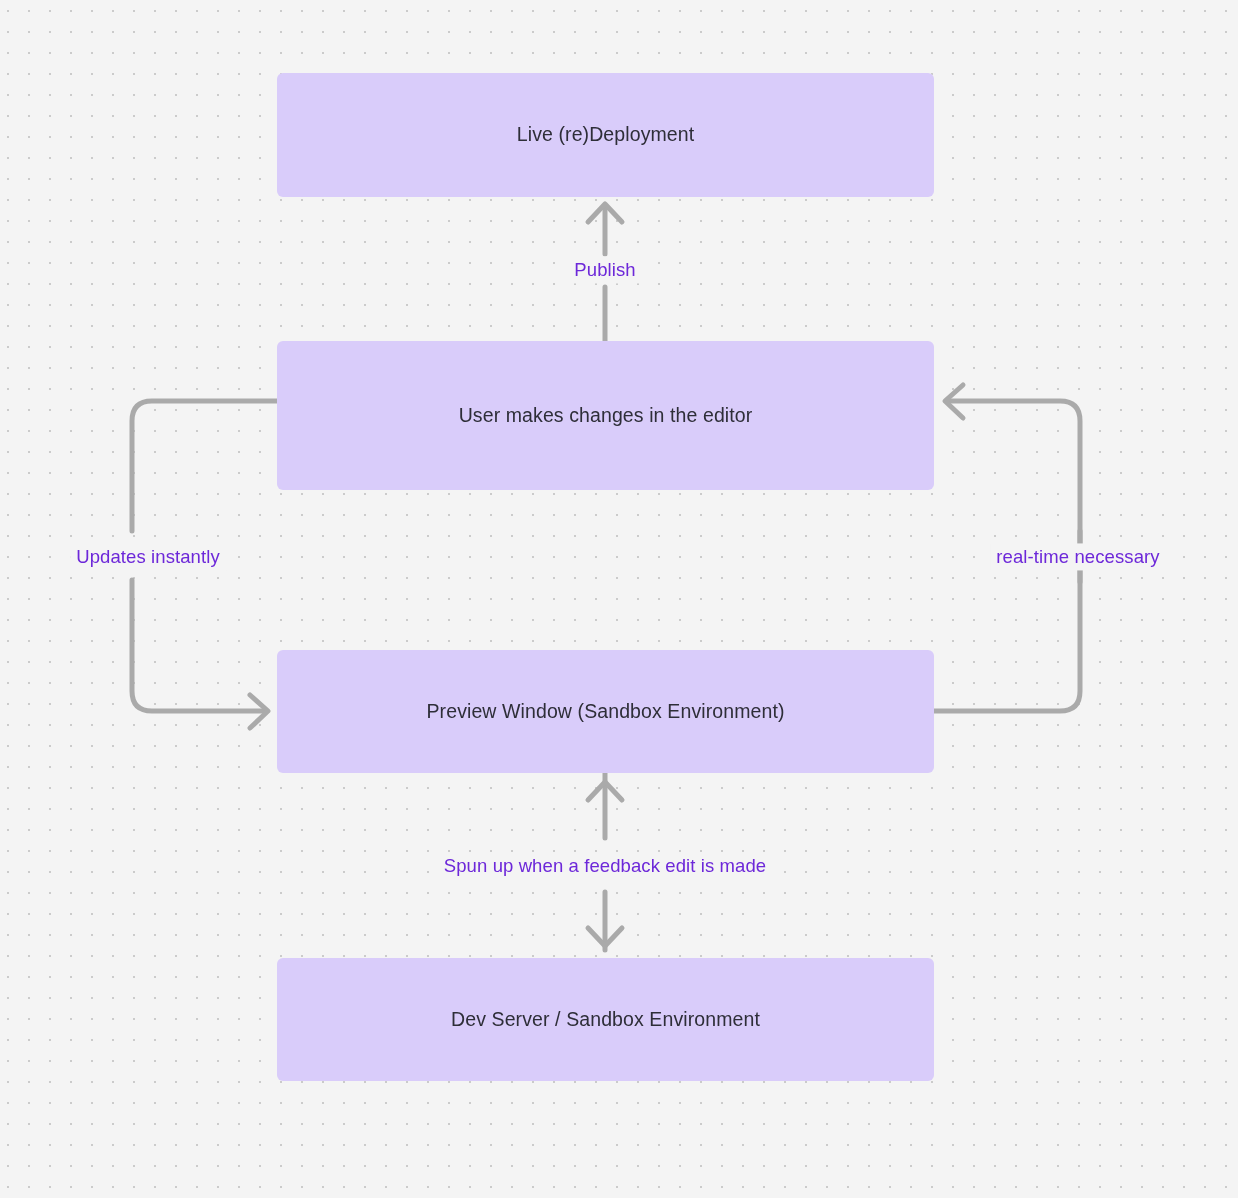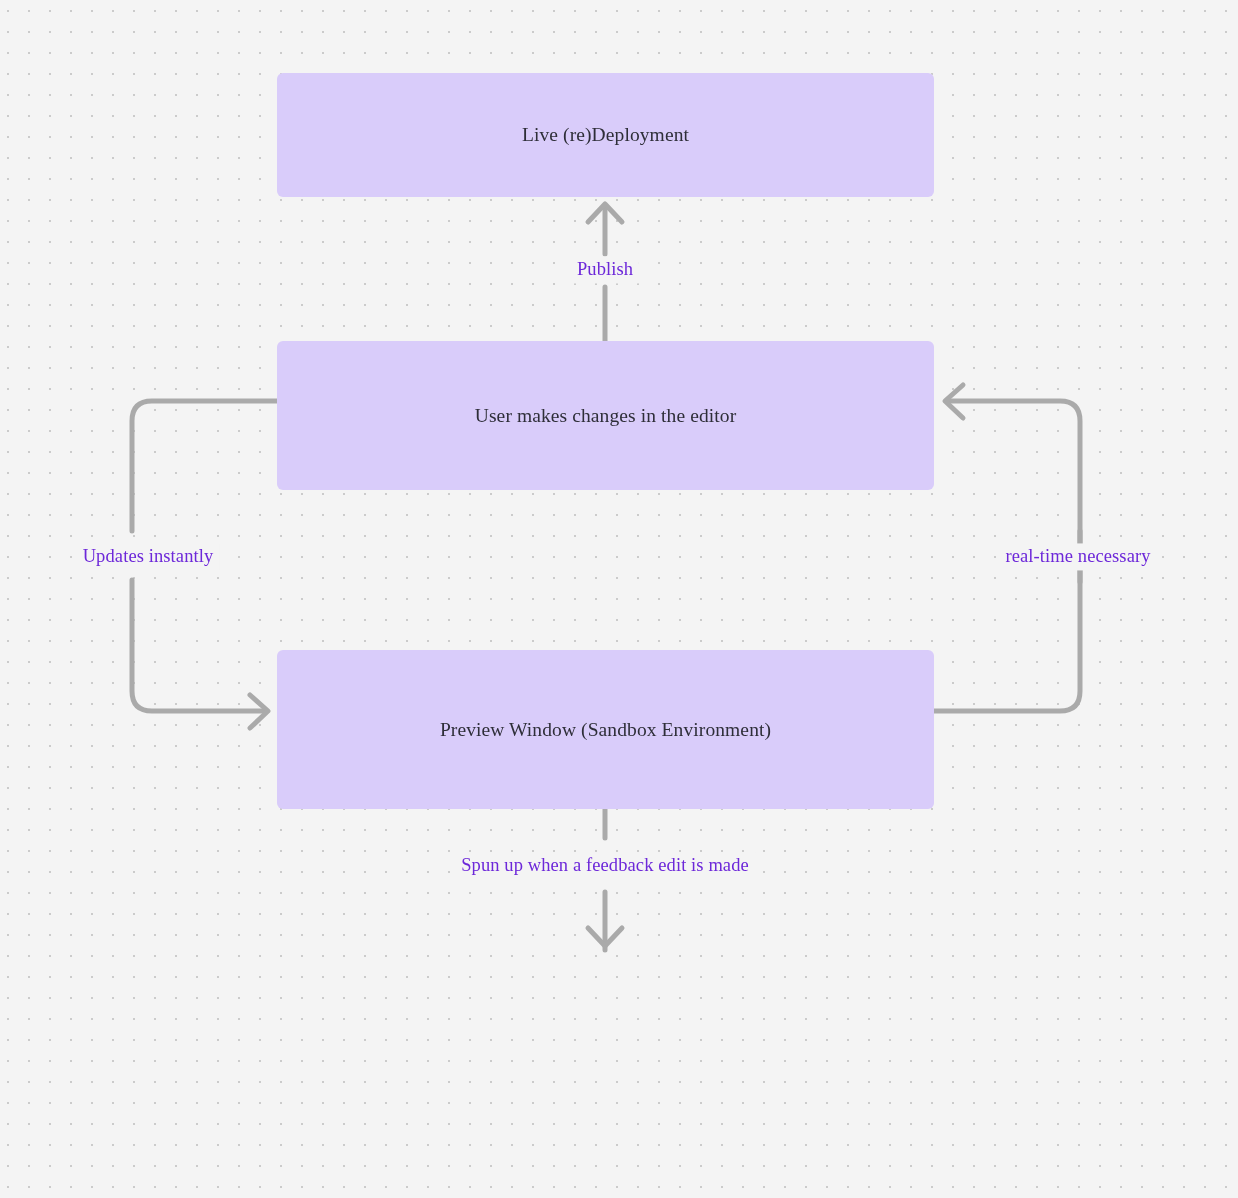--- a/index.html
+++ b/index.html
@@ -14,21 +14,20 @@
   #canvas {
     position: relative;
     width: 1238px;
     height: 1198px;
     background-color: #f4f4f4;
     background-image:
       radial-gradient(circle at 1px 1px, #cbcbcb 1.1px, rgba(0,0,0,0) 1.4px);
     background-size: 21px 21px;
     background-position: 7px 10px;
     overflow: hidden;
-    font-family: Liberation Serif, serif;
   }
   #edges {
     position: absolute;
     inset: 0;
     width: 1238px;
     height: 1198px;
     pointer-events: none;
   }
   .node {
     position: absolute;
@@ -97,24 +96,27 @@
   </svg>
 
   <div class="node" style="left:277px; top:73px; width:657px; height:124px;">
     <span class="node-label">Live (re)Deployment</span>
   </div>
 
   <div class="node" style="left:277px; top:341px; width:657px; height:149px;">
     <span class="node-label">User makes changes in the editor</span>
   </div>
 
-  <div class="node" style="left:277px; top:650px; width:657px; height:159px;">
+  <div class="node" style="left:277px; top:650px; width:657px; height:123px;">
     <span class="node-label">Preview Window (Sandbox Environment)</span>
   </div>
 
+  <div class="node" style="left:277px; top:958px; width:657px; height:123px;">
+    <span class="node-label">Dev Server / Sandbox Environment</span>
+  </div>
 
   <div class="edge-label el-center" style="left:605px; top:270px;">Publish</div>
 
   <div class="edge-label el-center" style="left:148px; top:557px;">Updates instantly</div>
 
   <div class="edge-label el-center" style="left:1078px; top:557px;">real-time necessary</div>
 
   <div class="edge-label el-center" style="left:605px; top:866px;">Spun up when a feedback edit is made</div>
 
 </div>

